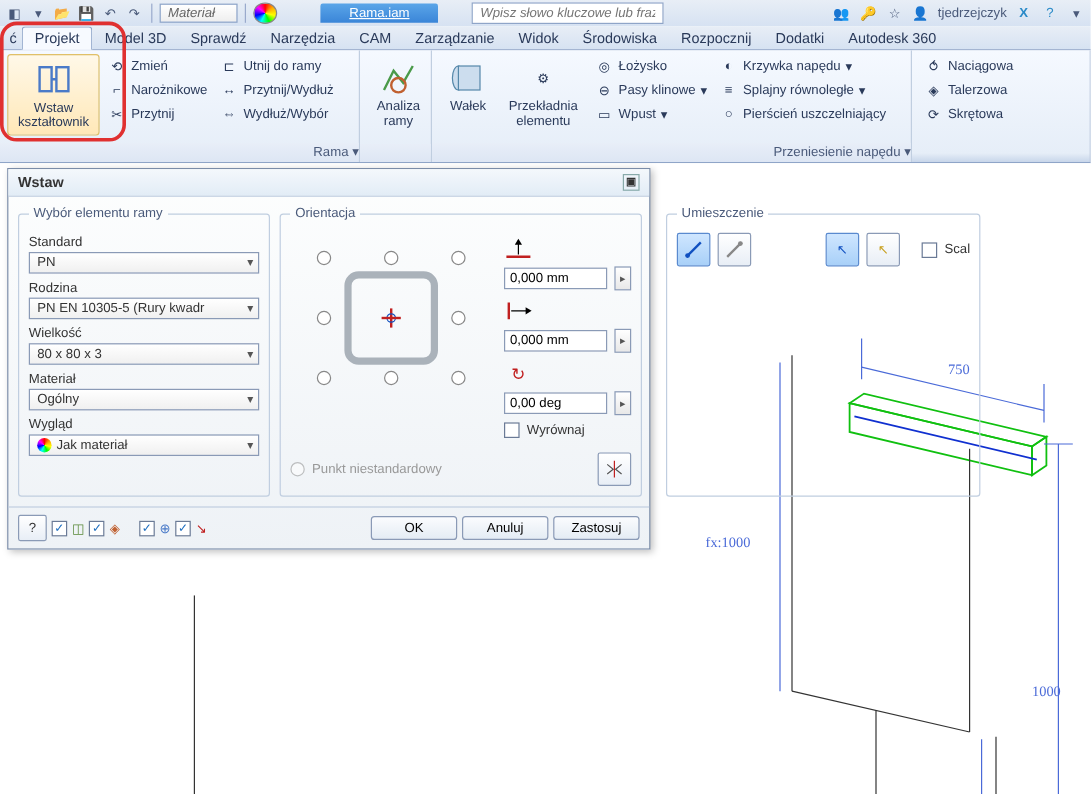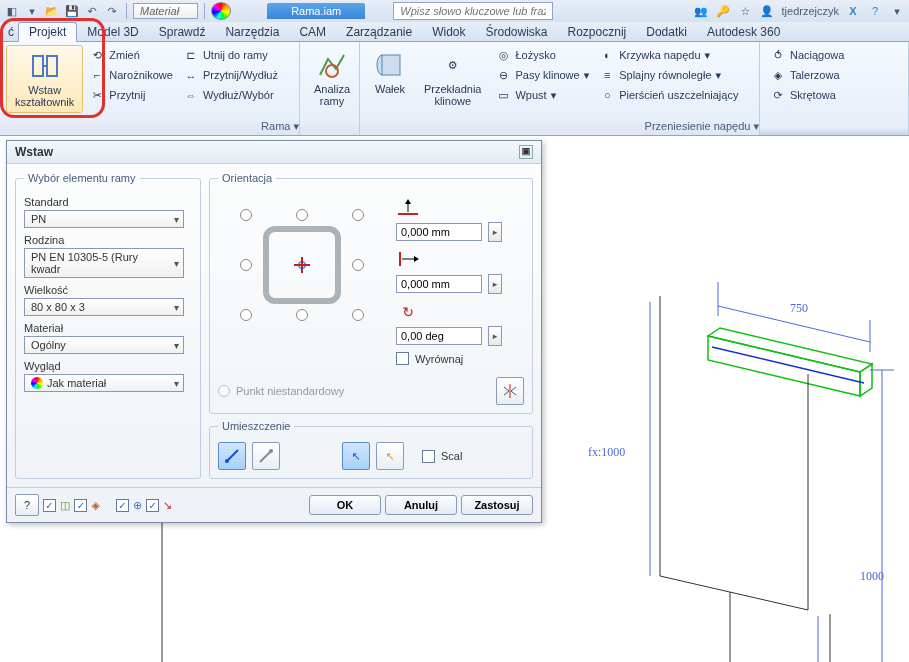--- a/index.html
+++ b/index.html
@@ -4,21 +4,21 @@
 <style>
 * { box-sizing: border-box; margin: 0; padding: 0; font-family: "Segoe UI", Tahoma, sans-serif; }
 body { background: #fff; overflow: hidden; width: 909px; height: 662px; position: relative; }
 
 
 .qat { height: 22px; background: linear-gradient(#e8eef6,#d6e2f2); display:flex; align-items:center; padding:0 4px; gap:4px; font-size:11px; }
 .qat .sep { width:1px; height:16px; background:#99aacc; margin:0 2px;}
 .qat .ico { width:16px; height:16px; display:inline-flex; align-items:center; justify-content:center; color:#4a5a7a; cursor:pointer; }
 .material-sel { background:linear-gradient(#fff,#eee); border:1px solid #8fa5c8; font-size:11px; padding:1px 18px 1px 6px; color:#666; font-style:italic; position:relative; }
 .color-btn { width:20px; height:18px; background:conic-gradient(red,orange,yellow,lime,cyan,blue,magenta,red); border-radius:50%; border:1px solid #888; }
-.doc-tab { background:linear-gradient(#5aa5e8,#3a85d8); color:#fff; padding:2px 24px; font-size:11px; border-radius:2px 2px 0 0; }
+.doc-tab { background:linear-gradient(#5aa5e8,#3a85d8); color:#fff; padding:2px 24px; font-size:11px; border-radius:2px 2px 0 0;text-decoration:underline; }
 .search-box { background:#fff; border:1px solid #8fa5c8; font-size:11px; padding:2px 6px; color:#888; font-style:italic; width:160px; }
 .user-area { margin-left:auto; display:flex; align-items:center; gap:6px; color:#4a5a7a; }
 
 
 .tabs { height:20px; background:linear-gradient(#e8eef6,#d6e2f2); display:flex; align-items:flex-end; padding-left:4px; font-size:12px; border-bottom:1px solid #8fa5c8;}
 .tab { padding:2px 10px; color:#2a3a5a; cursor:pointer; }
 .tab.active { background:#f7faff; border:1px solid #8fa5c8; border-bottom:1px solid #f7faff; margin-bottom:-1px; border-radius:3px 3px 0 0; }
 
 
 .ribbon { height:94px; background:linear-gradient(#f5f9ff,#e6eef8 92%,#c8d6ea); display:flex; border-bottom:1px solid #8fa5c8; position:relative; }
@@ -34,21 +34,21 @@
 
 .highlight { position:absolute; left:0; top:18px; width:105px; height:100px; border:3px solid #e03030; border-radius:14px; pointer-events:none; z-index:5; }
 
 
 .dialog { position:absolute; left:6px; top:140px; width:536px; background:linear-gradient(#fdfefe,#eef2f6); border:1px solid #7a8ca8; box-shadow:2px 2px 6px rgba(0,0,0,.25); font-size:11px; color:#333; }
 .dlg-title { background:linear-gradient(#f4f8fc,#e2ecf6); padding:4px 8px; font-weight:bold; font-size:12px; display:flex; justify-content:space-between; border-bottom:1px solid #c0cee0; }
 .dlg-body { padding:8px; display:flex; gap:8px; }
 fieldset { border:1px solid #c0cee0; border-radius:3px; padding:6px 8px 8px; }
 legend { font-size:11px; color:#4a5a7a; padding:0 4px; }
 .fld { margin:6px 0 2px; font-size:11px; }
-.combo { width:160px; background:linear-gradient(#fff,#f0f0f0); border:1px solid #8a9ab6; padding:2px 18px 2px 6px; font-size:11px; position:relative; display:flex; align-items:center; }
+.combo { width:192px; background:linear-gradient(#fff,#f0f0f0); border:1px solid #8a9ab6; padding:2px 18px 2px 6px; font-size:11px; position:relative; display:flex; align-items:center; }
 .combo::after { content:"▾"; position:absolute; right:4px; color:#555; font-size:10px; }
 .combo .sw { width:12px; height:12px; border-radius:50%; background:conic-gradient(red,orange,yellow,lime,cyan,blue,magenta,red); margin-right:4px; }
 
 .orient-grid { display:grid; grid-template-columns:repeat(3,56px); grid-template-rows:repeat(3,50px); align-items:center; justify-items:center; }
 .radio { width:12px; height:12px; border:1px solid #888; border-radius:50%; background:#fff; cursor:pointer; }
 .profile-box { width:78px; height:78px; border:6px solid #aab2ba; border-radius:12px; display:flex; align-items:center; justify-content:center; grid-column:2; grid-row:2; }
 .crosshair { width:16px; height:16px; position:relative; }
 .crosshair::before, .crosshair::after { content:""; position:absolute; background:#c02020; }
 .crosshair::before { left:7px; top:0; width:2px; height:16px; }
 .crosshair::after { top:7px; left:0; height:2px; width:16px; }
@@ -57,21 +57,21 @@
 .offset-row { display:flex; align-items:center; gap:6px; margin:6px 0; }
 .offset-ico { width:24px; height:20px; display:flex; align-items:flex-end; justify-content:center; }
 .num-input { width:86px; border:1px solid #8a9ab6; padding:2px 4px; font-size:11px; background:#fff; }
 .spin { width:14px; height:20px; border:1px solid #8a9ab6; background:linear-gradient(#fff,#e8e8e8); display:flex; align-items:center; justify-content:center; font-size:9px; color:#555; cursor:pointer; }
 
 .place-row { display:flex; align-items:center; gap:6px; margin-top:4px; }
 .tool-btn { width:28px; height:28px; border:1px solid #8a9ab6; background:linear-gradient(#fff,#e8eef6); display:flex; align-items:center; justify-content:center; cursor:pointer; border-radius:2px; }
 .tool-btn.active { background:linear-gradient(#cfe6ff,#a8d0f8); border-color:#5a8acf; }
 
 .dlg-foot { border-top:1px solid #c0cee0; padding:6px 8px; display:flex; align-items:center; gap:4px; }
-.dlg-foot .btn { min-width:72px; padding:3px 4px; background:linear-gradient(#fbfcfe,#e4ecf4); border:1px solid #8a9ab6; border-radius:3px; font-size:11px; cursor:pointer;font-weight:bold; }
+.dlg-foot .btn { min-width:72px; padding:3px 4px; background:linear-gradient(#fbfcfe,#e4ecf4); border:1px solid #8a9ab6; border-radius:3px; font-size:11px; cursor:pointer; }
 .chk { width:13px; height:13px; border:1px solid #6a7a96; background:#fff; display:inline-flex; align-items:center; justify-content:center; font-size:10px; color:#2070c0; }
 
 
 .canvas { position:absolute; left:0; top:136px; right:0; bottom:0; background:#fff; }
 .model { position:absolute; left:560px; top:140px; width:340px; height:510px; }
 svg text { font-family:"Segoe UI"; }
 </style>
 </head>
 <body>
 
@@ -189,21 +189,21 @@
             <svg width="32" height="28">
               <ellipse cx="8" cy="14" rx="5" ry="10" fill="#cde" stroke="#58a"></ellipse>
               <rect x="8" y="4" width="18" height="20" fill="#cde" stroke="#58a"></rect>
             </svg>
           </span>
           <span>Wałek</span>
         </div>
       <div class="big-btn">
           <span class="bico">⚙</span>
           <span style="white-space:pre-line;line-height:1.1">Przekładnia
-klinowe</span>
+elementu</span>
         </div>
       <div class="stack">
         <div class="small-btn">
             <span class="sico">◎</span>
             <span>Łożysko</span>
           </div>
         <div class="small-btn"><span class="sico">⊖</span><span>Pasy klinowe</span> ▾</div>
         <div class="small-btn"><span class="sico">▭</span><span>Wpust</span> ▾</div>
       </div>
       <div class="stack">
@@ -300,21 +300,21 @@
       <div class="combo">
           <span>Ogólny</span>
         </div>
       <div class="fld">Wygląd</div>
       <div class="combo">
           <span class="sw"></span>
           <span>Jak materiał</span>
         </div>
     </fieldset>
 
-    <div style="flex:1;display:flex;flex-direction:column;gap:6px">
+    <div style="flex:1;display:flex;flex-direction:row;gap:20px">
       <fieldset>
         <legend>Orientacja</legend>
         <div style="display:flex;gap:10px">
           <div class="orient-grid">
             <span class="radio"></span>
             <span class="radio"></span>
             <span class="radio"></span>
             <span class="radio"></span>
             <div class="profile-box">
                 <div class="crosshair">

